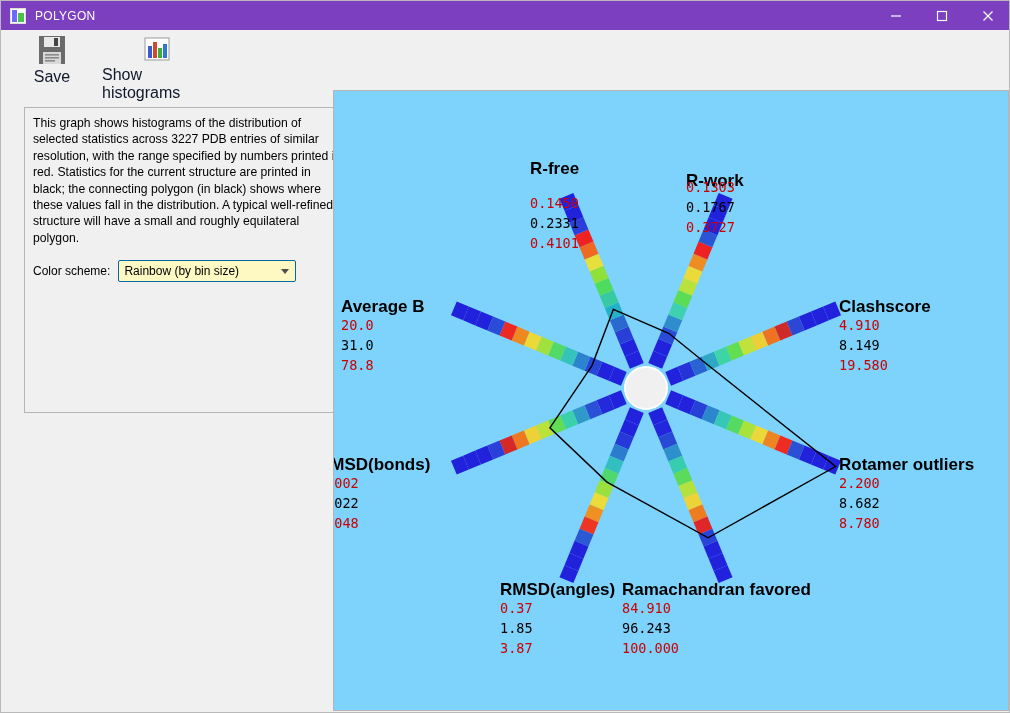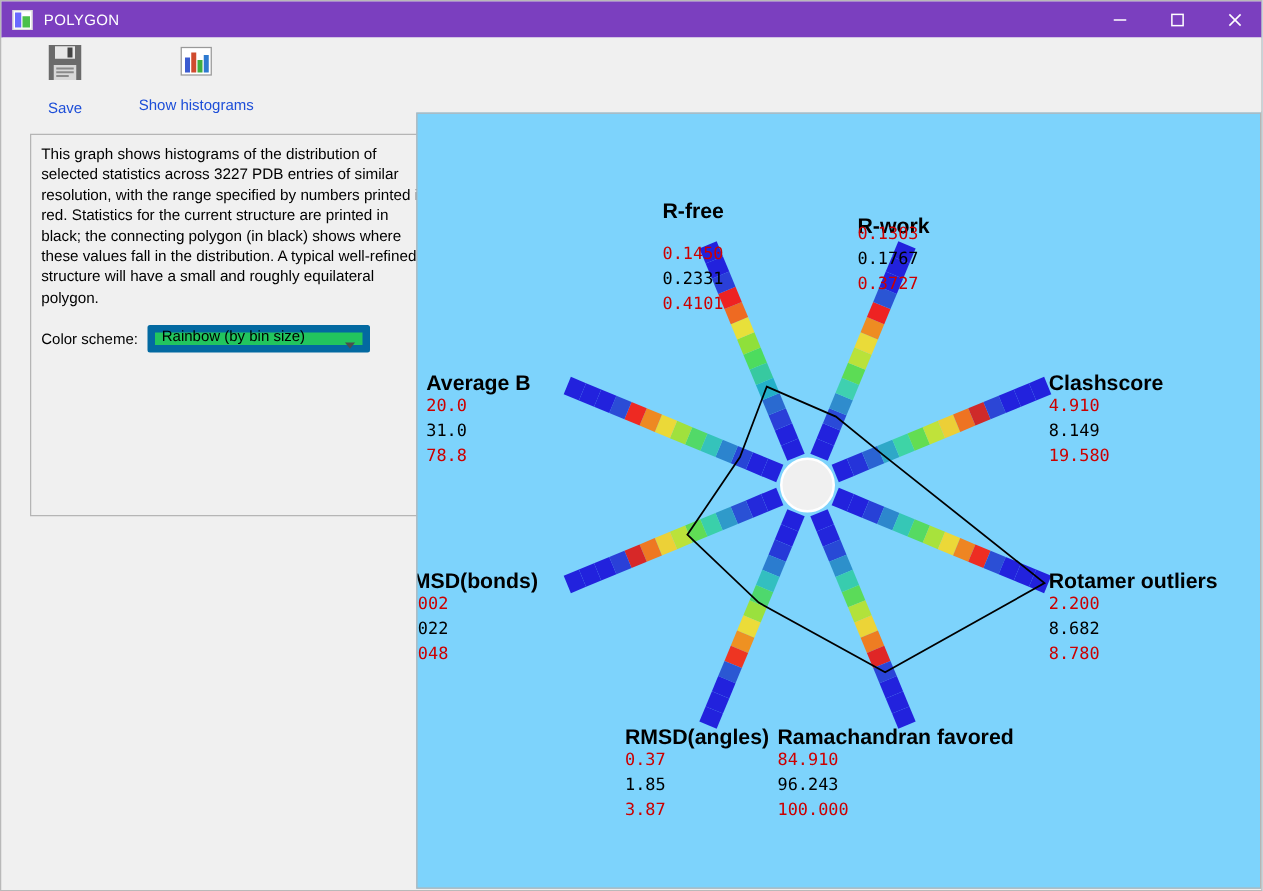--- a/index.html
+++ b/index.html
@@ -87,23 +87,23 @@
   .tool-item {
     position: absolute;
     top: 4px;
     display: flex;
     flex-direction: column;
     align-items: center;
     width: 92px;
     cursor: default;
   }
   .tool-item .tool-label {
-    font-size: 12px;
-    color: #1d4ed8;
-    margin-top: 13px;
+    font-size: 16px;
+    color: #0f172a;
+    margin-top: 2px;
   }
   .tool-save { left: 4px; }
   .tool-hist { left: 100px; width: 110px; }
 
   .icon-save { width: 34px; height: 32px; position: relative; }
   .icon-hist { width: 30px; height: 30px; position: relative; }
 
   
   .left-panel {
     position: absolute;
@@ -138,25 +138,25 @@
   }
   .scheme-label {
     font-size: 12px;
     color: #000;
     margin-right: 8px;
   }
   .select-box {
     width: 178px;
     height: 22px;
     box-sizing: border-box;
-    border: 6px solid #0369a1;
-    background: #22c55e;
+    border: 1px solid #0369a1;
+    background: #fef9c3;
     border-radius: 2px;
     display: flex;
-    align-items: flex-end;
+    align-items: center;
     position: relative;
     padding-left: 5px;
   }
   .select-value {
     font-size: 12px;
     color: #000;
   }
   .select-arrow {
     position: absolute;
     right: 6px;

